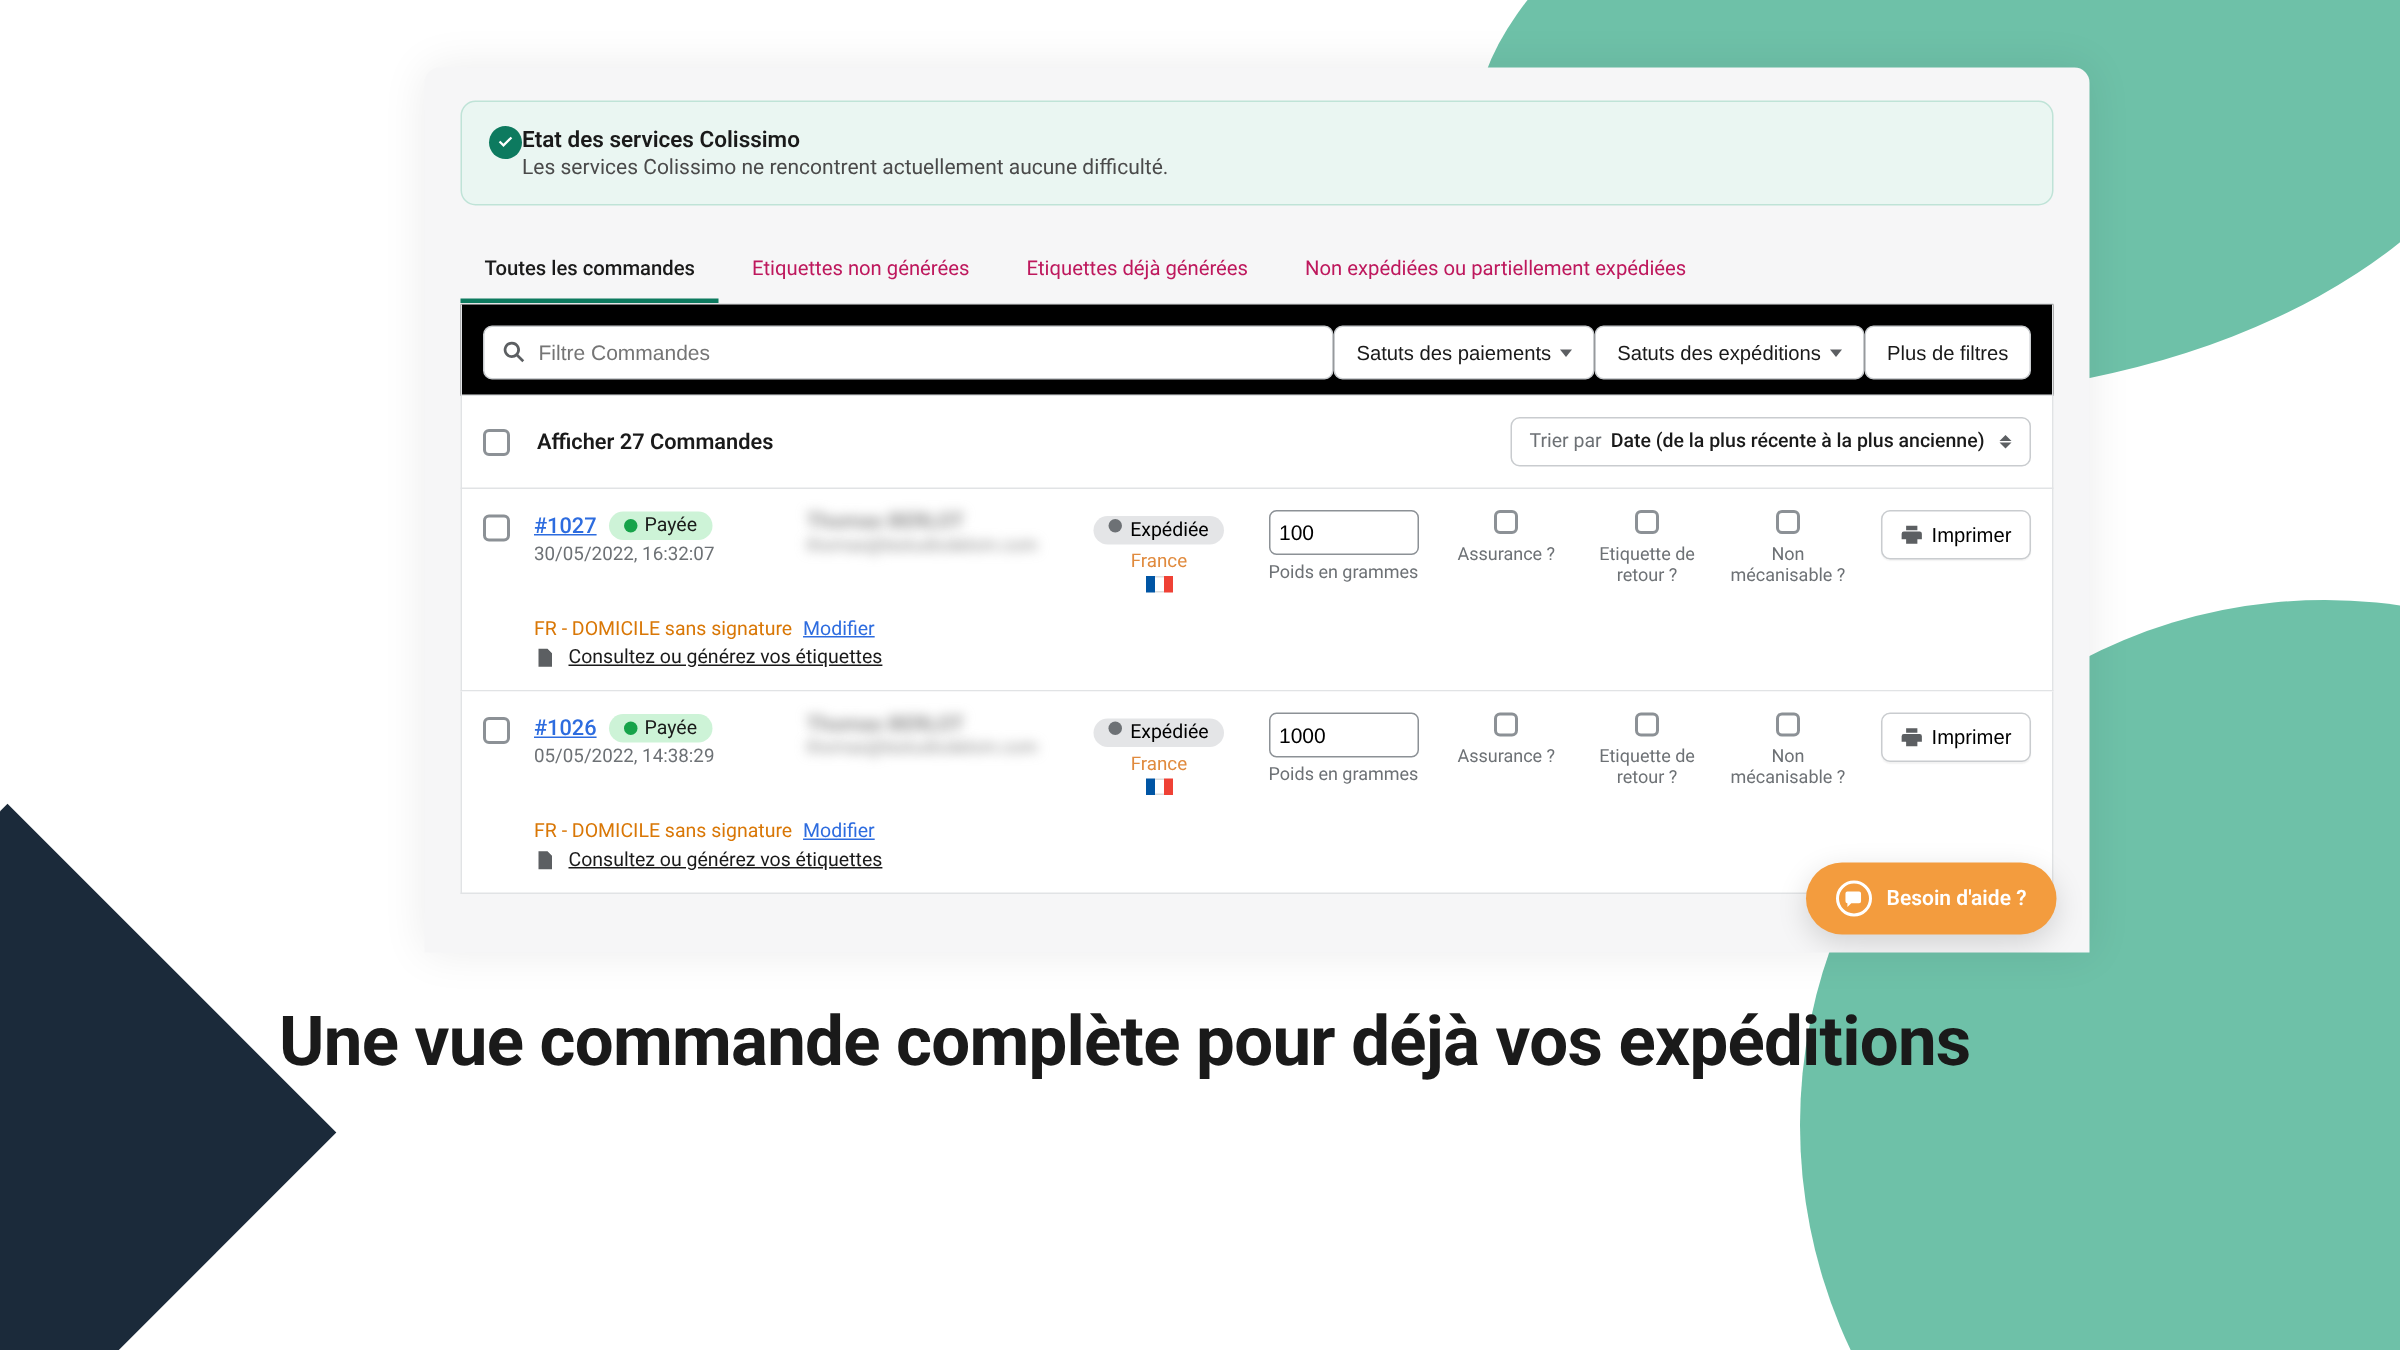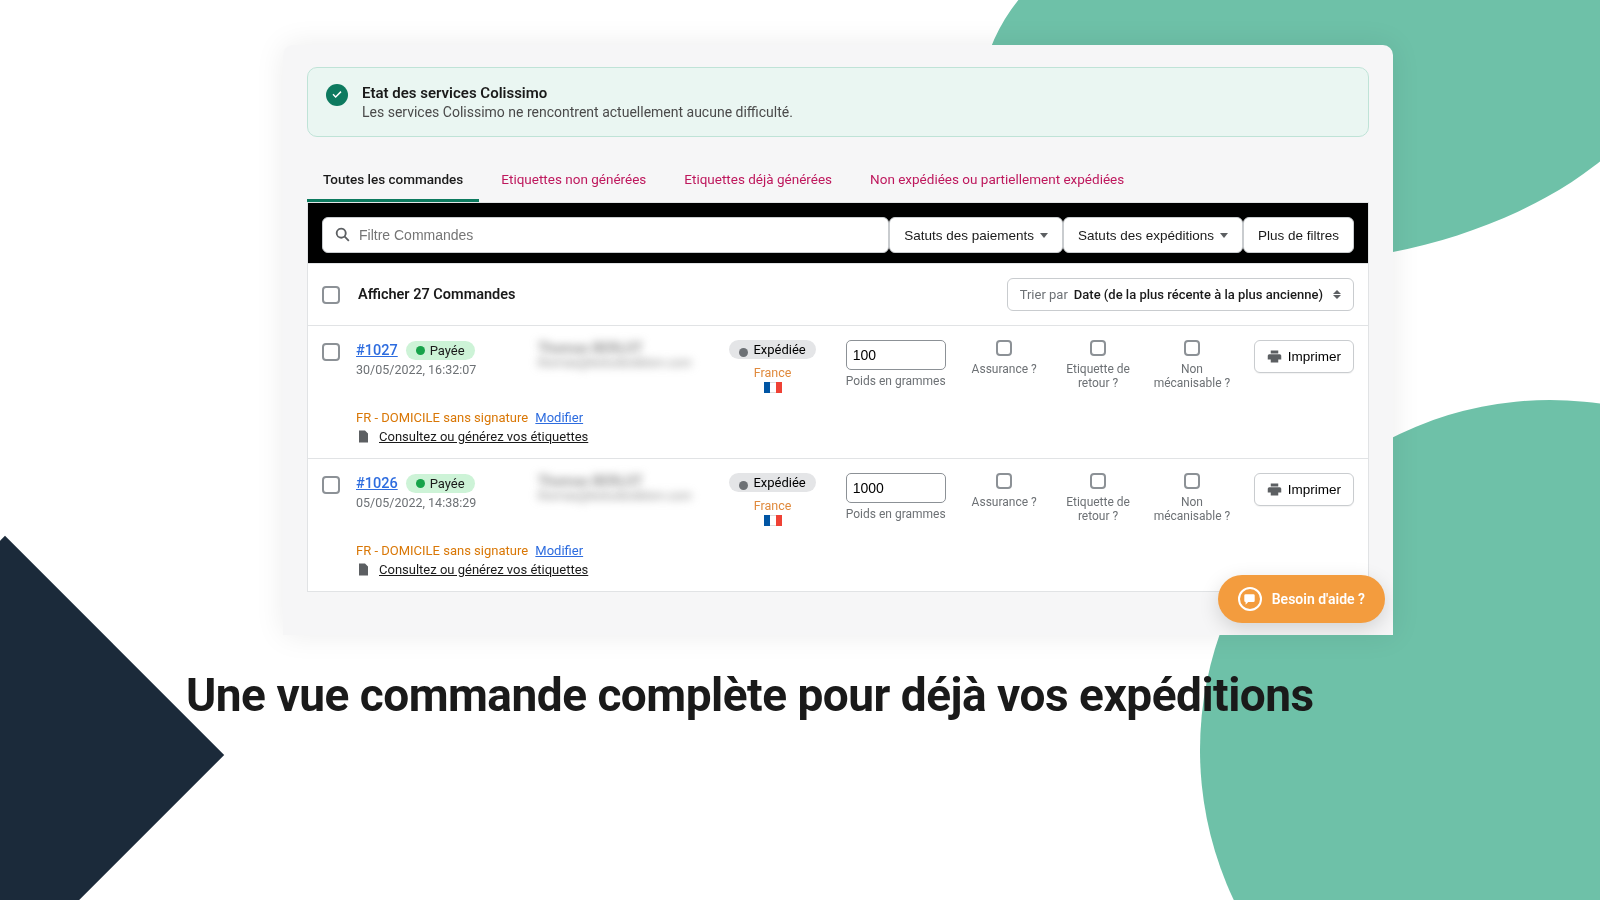--- a/index.html
+++ b/index.html
@@ -12,21 +12,21 @@
 .deco-teal-right { position: absolute; bottom: -200px; right: -300px; width: 700px; height: 700px; background: #6ec1a8; border-radius: 50%; z-index: 0; }
 
 
 .app { position: absolute; top: 45px; left: 283px; width: 1110px; height: 590px; background: #f6f6f7; border-radius: 10px 10px 0 0; overflow: hidden; z-index: 5; box-shadow: 0 0 30px rgba(0,0,0,.08); }
 .app-inner { padding: 22px 24px 0 24px; }
 
 .header-row { display: flex; justify-content: space-between; align-items: center; margin-bottom: 18px; }
 .page-title { font-size: 22px; font-weight: 600; color: #1a1a1a; }
 .btn-primary { background: #0d7a5f; color: #fff; border: none; padding: 10px 18px; border-radius: 6px; font-size: 14px; font-weight: 500; cursor: pointer; }
 
-.banner { background: #eaf6f2; border: 1px solid #bfe3d7; border-radius: 10px; padding: 16px 18px; display: flex; gap: 14px; margin-bottom: 22px; }
+.banner { background: #eaf6f2; border: 1px solid #bfe3d7; border-radius: 10px; padding: 16px 18px; display: flex; margin-bottom: 22px; }
 .banner-icon { width: 22px; height: 22px; background: #0d7a5f; border-radius: 50%; display: flex; align-items: center; justify-content: center; flex-shrink: 0; }
 .banner-icon svg { width: 12px; height: 12px; fill: #fff; }
 .banner-title { font-weight: 600; font-size: 15px; color: #1a1a1a; margin-bottom: 2px; }
 .banner-body { font-size: 14px; color: #4a4a4a; }
 
 .tabs { display: flex; gap: 6px; border-bottom: 1px solid #e1e3e5; margin-bottom: 0; }
 .tab { padding: 12px 16px; font-size: 13.5px; color: #be185d; cursor: pointer; }
 .tab.active { color: #1a1a1a; font-weight: 500; border-bottom: 3px solid #0d7a5f; }
 
 .controls-row { display: flex; gap: 0; padding: 14px 14px 10px 14px; background: #000000; border: 1px solid #e1e3e5; border-top: none; }
@@ -53,42 +53,42 @@
 .col-order { width: 170px; }
 .order-id { color: #2d6cdf; text-decoration: underline; font-size: 14.5px; font-weight: 500; }
 .badge-paid { display: inline-flex; align-items: center; gap: 5px; background: #cdf3d7; border-radius: 12px; padding: 2px 10px; font-size: 13px; color: #1a1a1a; margin-left: 4px; }
 .dot-green { width: 9px; height: 9px; background: #17a34a; border-radius: 50%; }
 .order-date { font-size: 12.5px; color: #6d7175; margin-top: 2px; }
 .col-customer { width: 170px; }
 .blur { filter: blur(4px); color: #888; }
 .cust-name { font-weight: 600; font-size: 14px; }
 .cust-email { font-size: 12px; }
 .col-ship { width: 110px; text-align: center; }
-.ship-badge { display: inline-flex; align-items: flex-end; gap: 5px; background: #e4e5e7; border-radius: 12px; padding: 2px 10px; font-size: 13px; }
+.ship-badge { display: inline-flex; align-items: flex-start; gap: 5px; background: #e4e5e7; border-radius: 12px; padding: 2px 10px; font-size: 13px; }
 .dot-gray { width: 9px; height: 9px; background: #6d7175; border-radius: 50%; }
 .country { font-size: 12.5px; color: #e08a3d; margin-top: 4px; }
 .flag { margin-top: 2px; font-size: 12px; letter-spacing: -2px; }
 .flag-blue, .flag-white, .flag-red { display: inline-block; width: 6px; height: 11px; }
 .flag-blue { background: #0055a4; }
 .flag-white { background: #fff; border-top: 1px solid #ddd; border-bottom: 1px solid #ddd; }
 .flag-red { background: #ef4135; }
 .col-weight { width: 110px; text-align: center; }
 .weight-input { width: 100px; padding: 6px 6px; border: 1px solid #8c9196; border-radius: 5px; font-size: 14px; margin-bottom: 4px; }
 .col-opt { width: 80px; text-align: center; font-size: 12px; color: #6d7175; }
 .opt-chk { width: 16px; height: 16px; border: 2px solid #8c9196; border-radius: 4px; margin: 0 auto 6px auto; cursor: pointer; }
 .col-print { width: 110px; text-align: right; }
 .btn-print { background: #fff; border: 1px solid #c9cccf; padding: 8px 12px; border-radius: 6px; font-size: 13.5px; cursor: pointer; display: inline-flex; align-items: center; gap: 6px; box-shadow: 0 1px 1px rgba(0,0,0,.05); }
 .svg-print { width: 15px; height: 15px; fill: #5c5f62; }
 .row-sub { margin-left: 34px; margin-top: 14px; font-size: 13px; }
 .delivery-mode { color: #d97706; }
 .mod-link { color: #2d6cdf; text-decoration: underline; margin-left: 4px; }
 .doc-link { display: flex; align-items: center; gap: 8px; margin-top: 4px; color: #1a1a1a; text-decoration: underline; }
 .doc-icon { width: 15px; height: 15px; fill: #5c5f62; }
 
-.help-pill { position: absolute; right: 8px; bottom: 12px; background: #f39c3e; color: #fff; padding: 12px 20px; border-radius: 30px; font-size: 14px; font-weight: 600; display: flex; align-items: center; gap: 10px; cursor: pointer; box-shadow: 0 6px 20px rgba(0,0,0,.15); z-index: 20; }
+.help-pill { position: absolute; right: 22px; bottom: 12px; background: #f39c3e; color: #fff; padding: 12px 20px; border-radius: 30px; font-size: 14px; font-weight: 600; display: flex; align-items: center; gap: 10px; cursor: pointer; box-shadow: 0 6px 20px rgba(0,0,0,.15); z-index: 20; }
 .help-ico { width: 24px; height: 24px; border: 2.5px solid #fff; border-radius: 50%; display: flex; align-items: center; justify-content: center; }
 .help-ico svg { width: 13px; height: 13px; fill: #fff; }
 
 .headline { position: absolute; left: 186px; top: 668px; font-size: 46px; font-weight: 700; color: #1a1a1a; letter-spacing: -0.5px; z-index: 7; }
 </style>
 </head>
 <body>
 
 <div class="deco-teal-top"></div>
 <div class="deco-line"></div>

